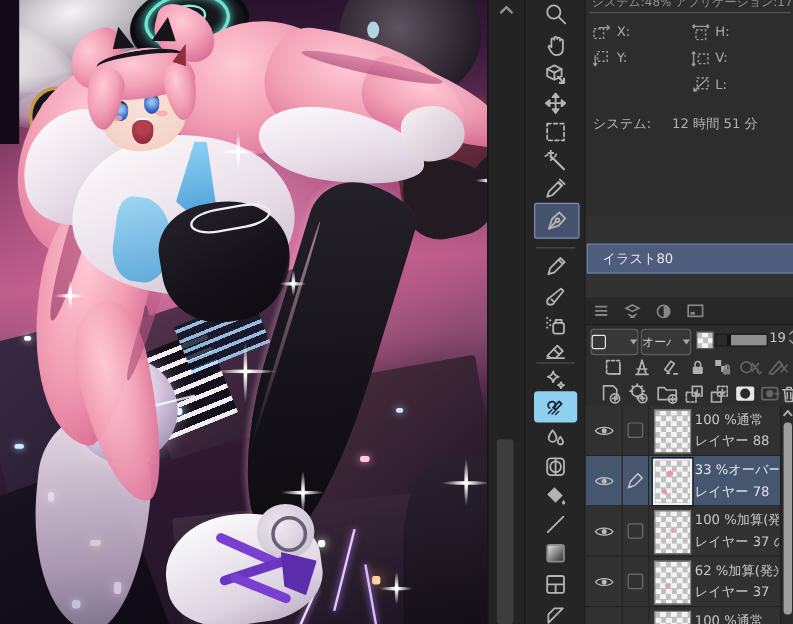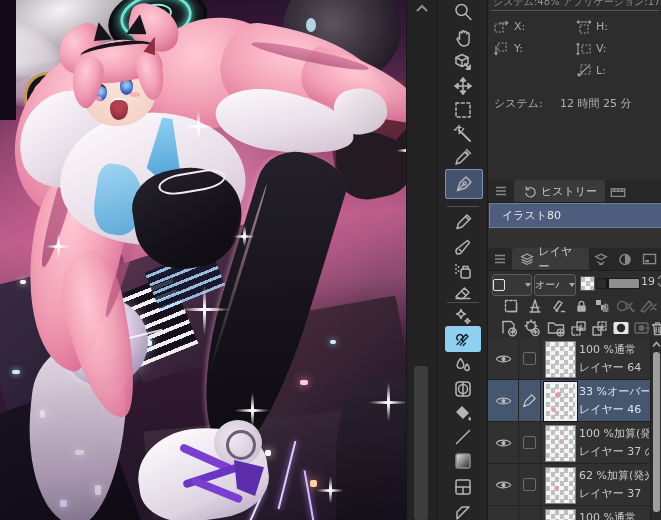--- a/index.html
+++ b/index.html
@@ -401,63 +401,36 @@
             <path d="M2 1v12M2 1L.7 3M2 1l1.3 2M2 13L.7 11M2 13l1.3-2"></path>
           </svg></div>
       <div class="abs lbl" style="left:108px;top:42px">V:</div>
 
       <div class="abs mini" style="left:88px;top:64px"><svg width="16" height="14" viewBox="0 0 16 14">
             <rect x="5" y="1" width="9" height="9" stroke-dasharray="2 1.6"></rect>
             <path d="M2 12L13 2m-11 10l.5-3M2 12l3-.5"></path>
           </svg></div>
       <div class="abs lbl" style="left:108px;top:64px">L:</div>
       <div class="abs lbl" style="left:6px;top:96px;color:#b2b2b2;">システム:</div>
-      <div class="abs lbl" style="left:72px;top:96px;color:#b2b2b2;">12 時間 25 分</div>
+      <div class="abs lbl" style="left:72px;top:96px;color:#b2b2b2;">12 時間 51 分</div>
     </div>
 
     <div class="abs" style="left:0;top:180px;width:174px;height:68px;background:#323232;">
-      <div class="tabbar" style="top:0;">
-        <div class="tab-ico">
-            <svg width="12" height="10" viewBox="0 0 12 10">
-              <path d="M1 1.5h10M1 5h10M1 8.5h10"></path>
-            </svg>
-          </div>
-        <div class="tab-active">
-          <svg width="15" height="13" viewBox="0 0 16 14">
-              <path d="M4 8.5a5 5 0 1 0 1.4-4.2"></path>
-              <path d="M4.5 1.5v3.5H8"></path>
-            </svg>
-          <span style="font-size:11px;color:#cfcfcf;">ヒストリー</span>
-        </div>
-        <div class="tab-ico">
-            <svg width="16" height="13" viewBox="0 0 18 14">
-              <rect x="1.5" y="4" width="15" height="8.5"></rect>
-              <path d="M1.5 6.8h15M4 4l2 2.8M8 4l2 2.8M12 4l2 2.8"></path>
-            </svg>
-          </div>
-      </div>
       <div class="hitem" style="top:23px">
         <span>イラスト80</span>
       </div>
     </div>
 
     <div class="abs" style="left:0;top:248px;width:174px;height:272px;">
       <div class="tabbar" style="top:0;">
         <div class="tab-ico">
             <svg width="12" height="10" viewBox="0 0 12 10">
               <path d="M1 1.5h10M1 5h10M1 8.5h10"></path>
             </svg>
           </div>
-        <div class="tab-active">
-          <svg width="15" height="14" viewBox="0 0 18 16">
-              <path d="M9 1.5l7 3.5-7 3.5L2 5z"></path>
-              <path d="M2 8.5L9 12l7-3.5M2 11.5L9 15l7-3.5"></path>
-            </svg>
-          <span style="font-size:11px;color:#cfcfcf;">レイヤー</span>
-        </div>
         <div class="tab-ico">
             <svg width="16" height="13" viewBox="0 0 18 14">
               <path d="M9 1l6 3-6 3-6-3z"></path>
               <path d="M5 9.5l4 2.5 4-2.5M7 12.5h4"></path>
             </svg>
           </div>
         <div class="tab-ico">
             <svg width="14" height="13" viewBox="0 0 14 14">
               <circle cx="7" cy="7" r="5.5"></circle>
               <path d="M7 1.5a5.5 5.5 0 0 1 0 11z" fill="#a8a8a8" stroke="none"></path>
@@ -599,41 +572,41 @@
           <div class="eyec">
               <svg width="17" height="12" viewBox="0 0 20 13">
                 <path d="M1.5 6.5C4.5 2 15.5 2 18.5 6.5 15.5 11 4.5 11 1.5 6.5z"></path>
                 <circle cx="10" cy="6.5" r="2.5" fill="#b9b9b9" stroke="none"></circle>
               </svg>
             </div>
           <div class="chkc">
               <span class="chk"></span>
             </div>
           <div class="lthumb checker"></div>
-          <div class="ltext"><span>100 %通常</span><br><span>レイヤー 64</span></div>
+          <div class="ltext"><span>100 %通常</span><br><span>レイヤー 88</span></div>
         </div>
 
         <div class="lrow sel" style="top:42px">
           <div class="eyec">
               <svg width="17" height="12" viewBox="0 0 20 13">
                 <path d="M1.5 6.5C4.5 2 15.5 2 18.5 6.5 15.5 11 4.5 11 1.5 6.5z"></path>
                 <circle cx="10" cy="6.5" r="2.5" fill="#b9b9b9" stroke="none"></circle>
               </svg>
             </div>
           <div class="chkc">
               <svg width="14" height="14" viewBox="0 0 16 16">
                 <path d="M2 14l2-6 7-7 4 4-7 7z" fill="none" stroke="#c8c8c8" stroke-width="1.4"></path>
                 <path d="M2 14l3-1" stroke="#c8c8c8" stroke-width="1.4"></path>
               </svg>
             </div>
           <div class="lthumb checker">
               <span class="pink-dot" style="left:10px;top:8px;"></span>
               <span class="pink-dot" style="left:6px;top:24px;width:4px;height:4px;"></span>
             </div>
-          <div class="ltext" style="color:#dfe3ec;"><span>33 %オーバーレイ</span><br><span>レイヤー 46</span></div>
+          <div class="ltext" style="color:#dfe3ec;"><span>33 %オーバーレイ</span><br><span>レイヤー 78</span></div>
         </div>
 
         <div class="lrow" style="top:84px">
           <div class="eyec">
               <svg width="17" height="12" viewBox="0 0 20 13">
                 <path d="M1.5 6.5C4.5 2 15.5 2 18.5 6.5 15.5 11 4.5 11 1.5 6.5z"></path>
                 <circle cx="10" cy="6.5" r="2.5" fill="#b9b9b9" stroke="none"></circle>
               </svg>
             </div>
           <div class="chkc">

